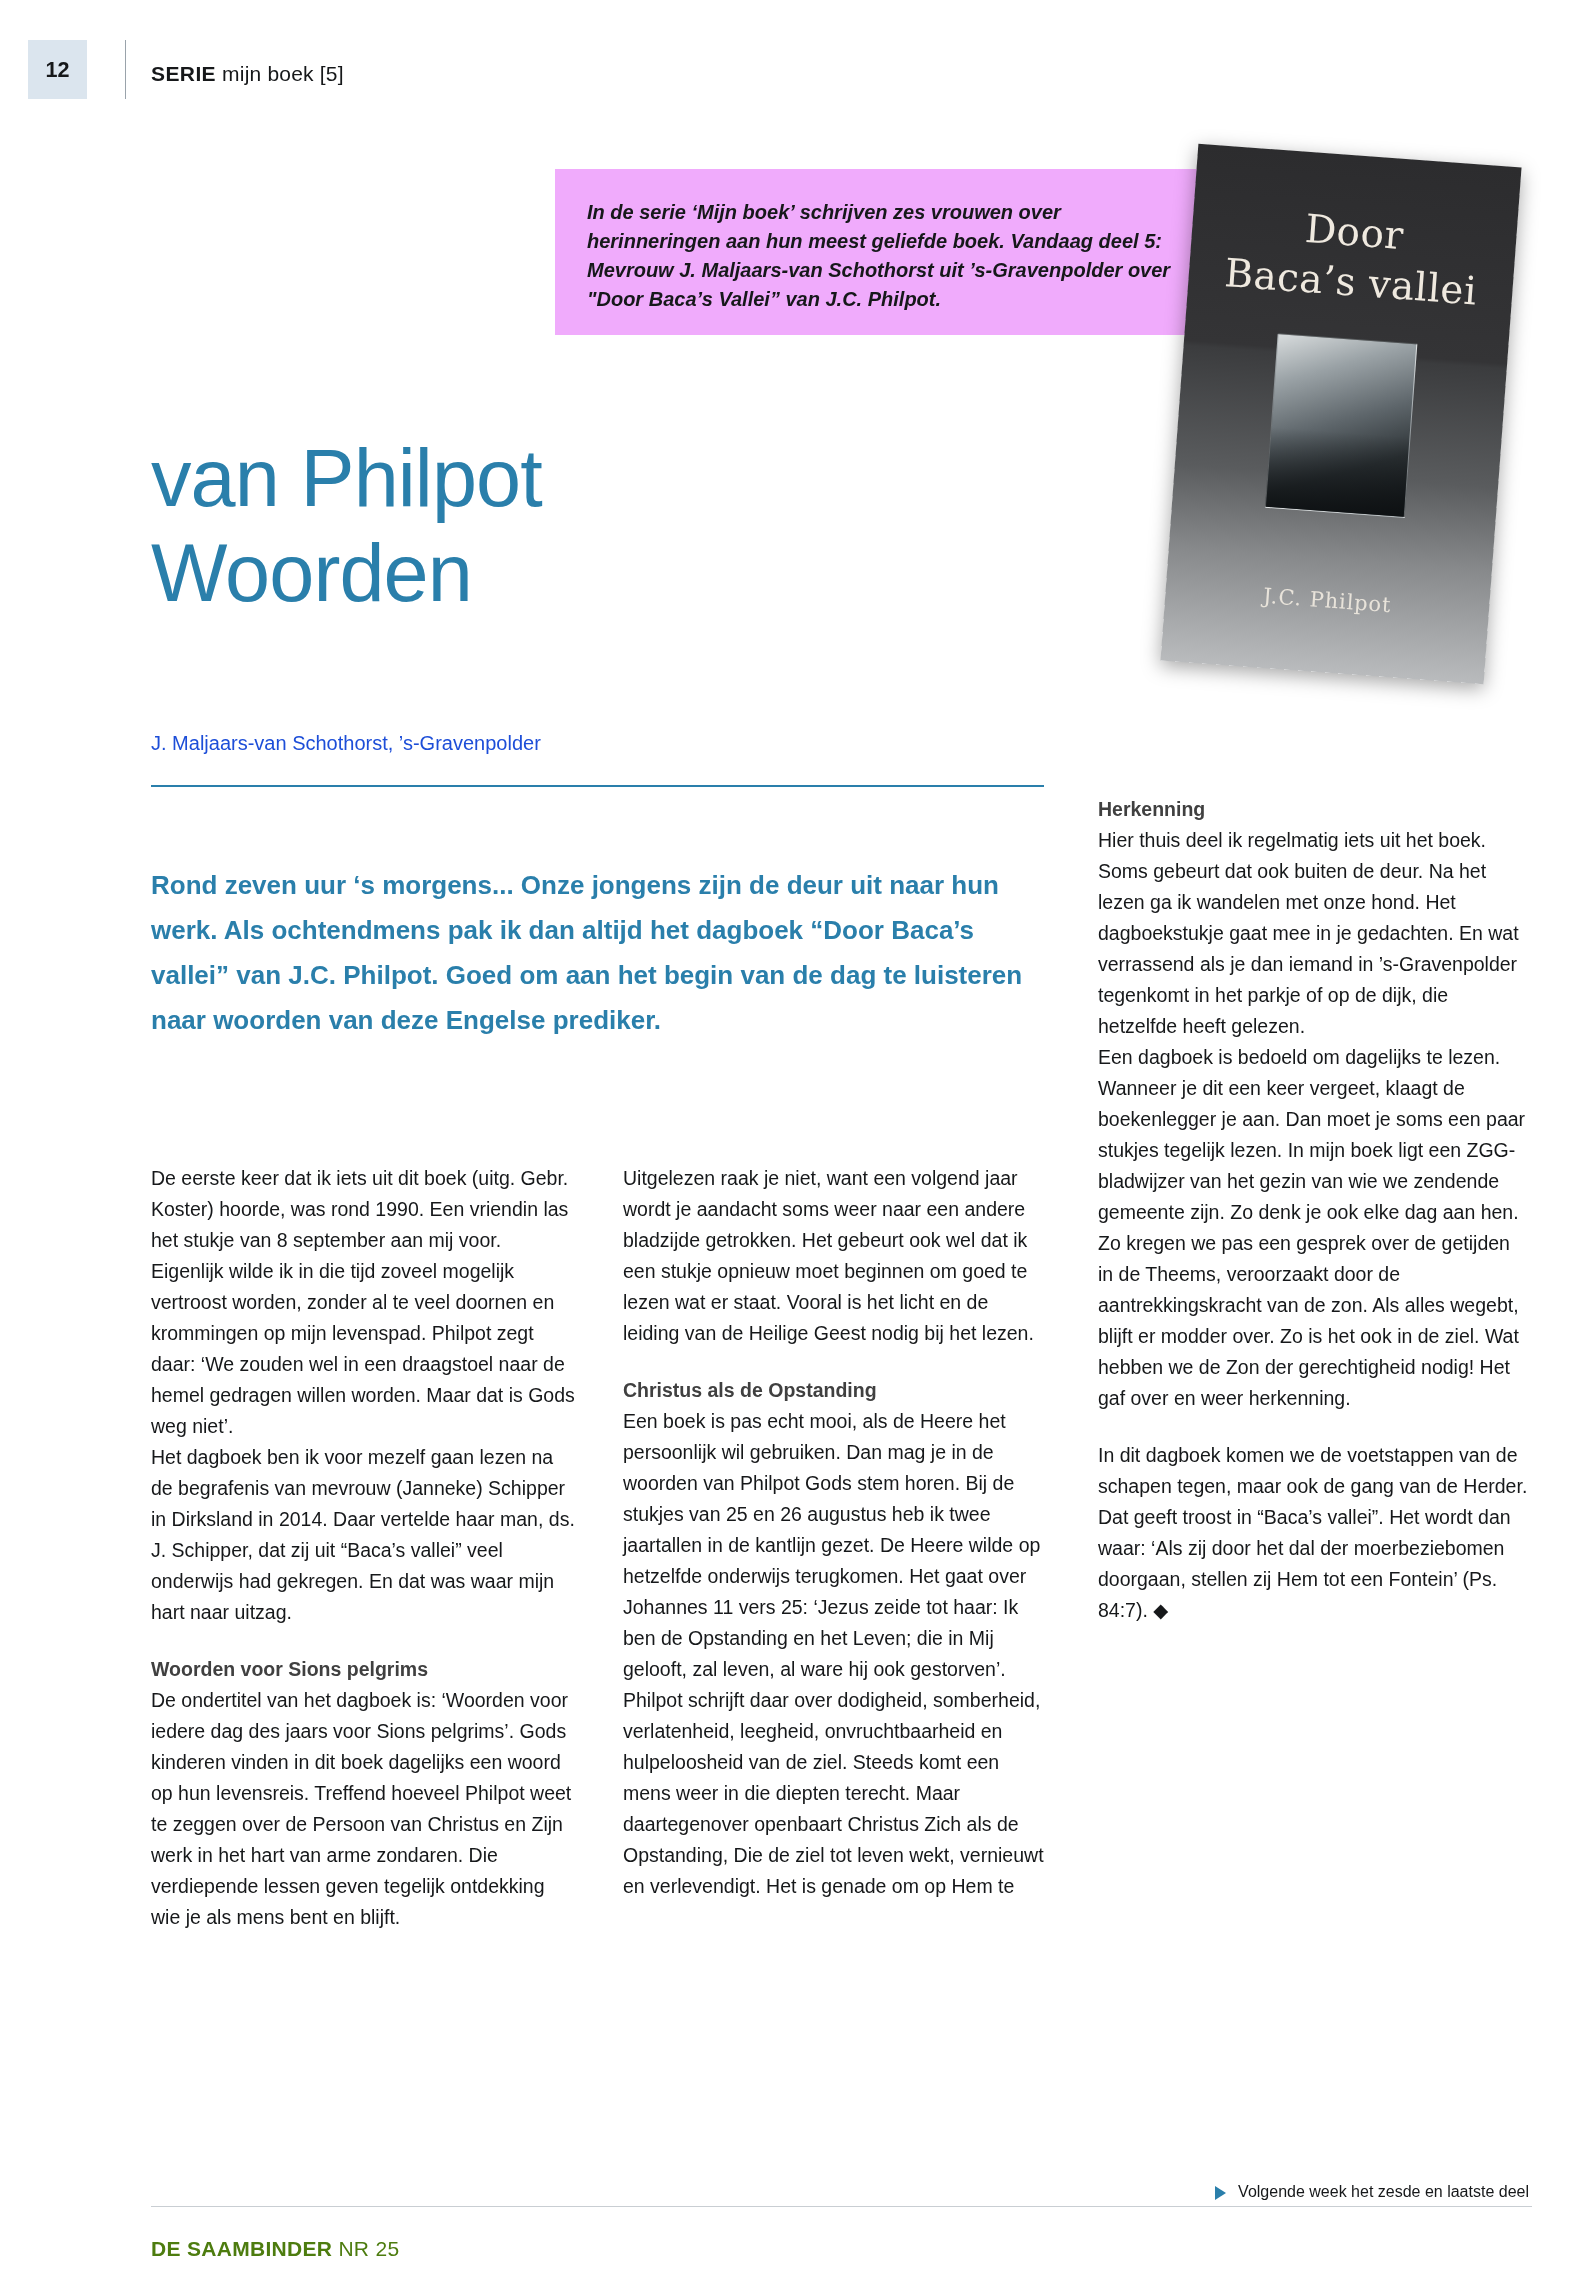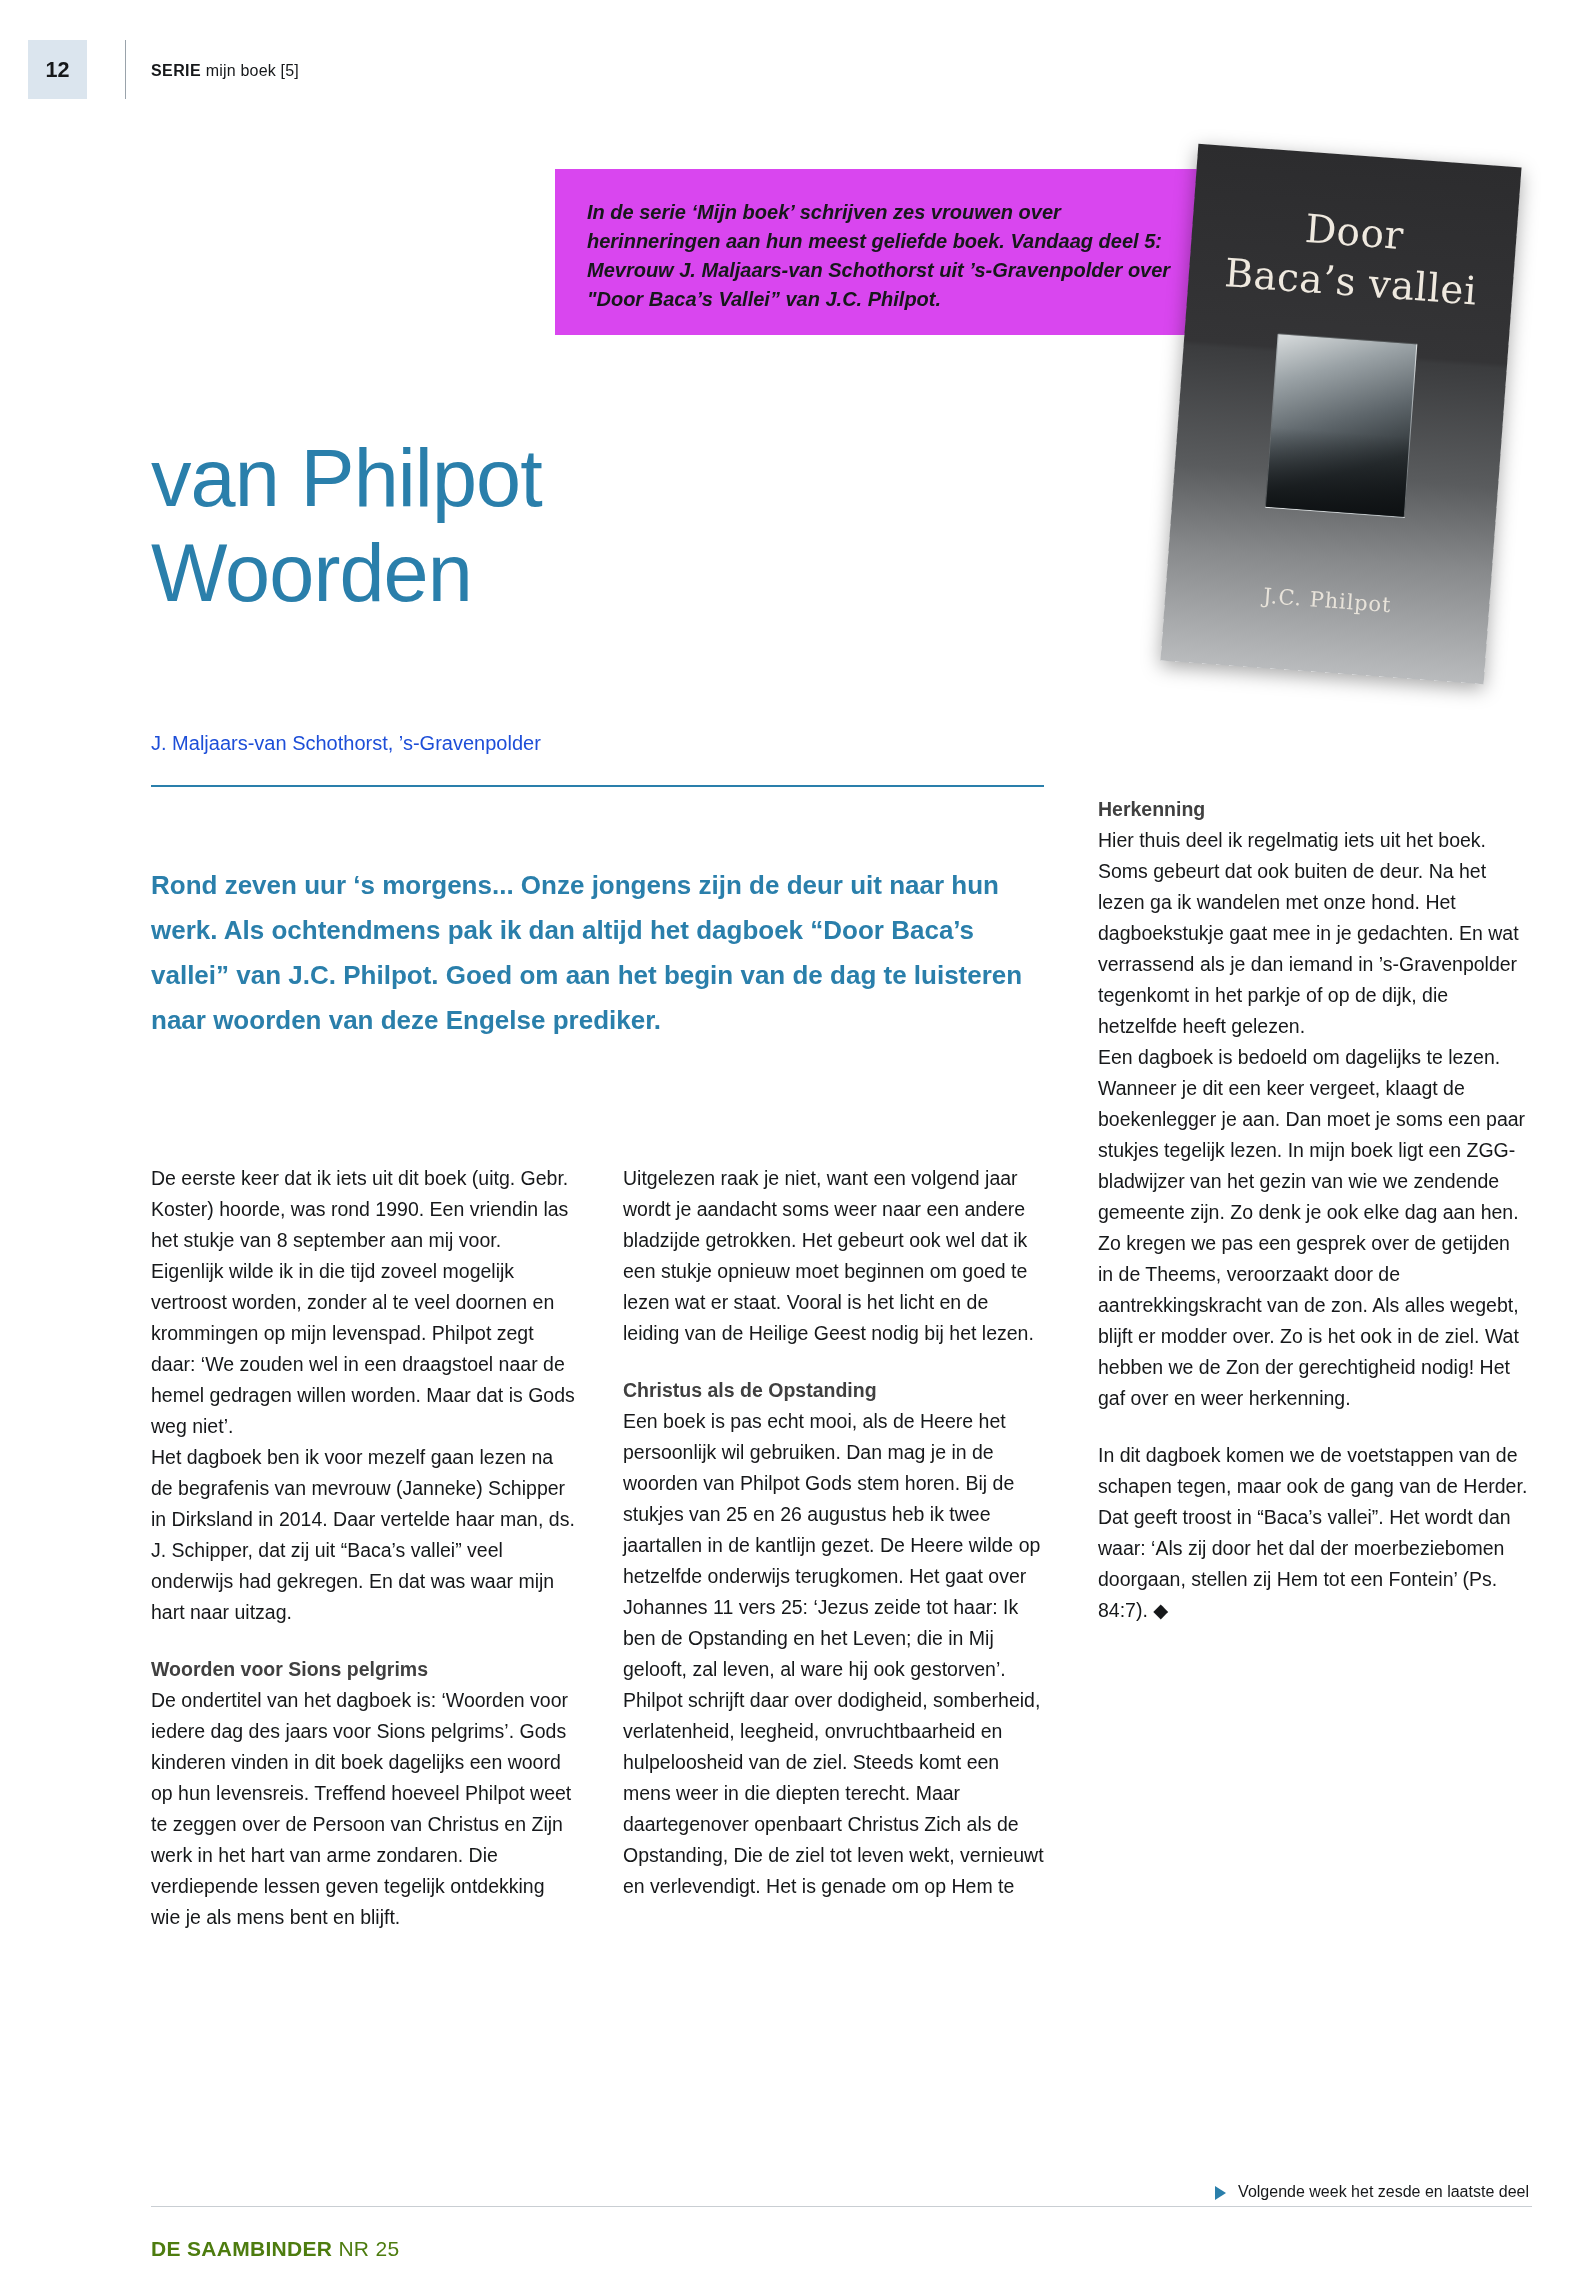--- a/index.html
+++ b/index.html
@@ -43,35 +43,35 @@
     left: 125px;
     top: 40px;
     width: 0.9px;
     height: 59px;
     background: #9aa3ab;
   }
   .header-title {
     position: absolute;
     left: 151px;
     top: 62px;
-    font-size: 16px;
+    font-size: 21px;
     letter-spacing: 0.2px;
     color: #16181a;
     text-align: center;
   }
   .header-title b { font-weight: bold; letter-spacing: 0.4px;}
 
   
   .intro-box {
     position: absolute;
     left: 555px;
     top: 169px;
     width: 653px;
     height: 166px;
-    background: #d946ef;
+    background: #f0abfc;
     box-sizing: border-box;
     padding: 28.5px 35px 0 32px;
   }
   .intro-box p {
     margin: 0;
     font-style: italic;
     font-weight: bold;
     font-size: 20px;
     line-height: 29px;
     color: #16181a;

